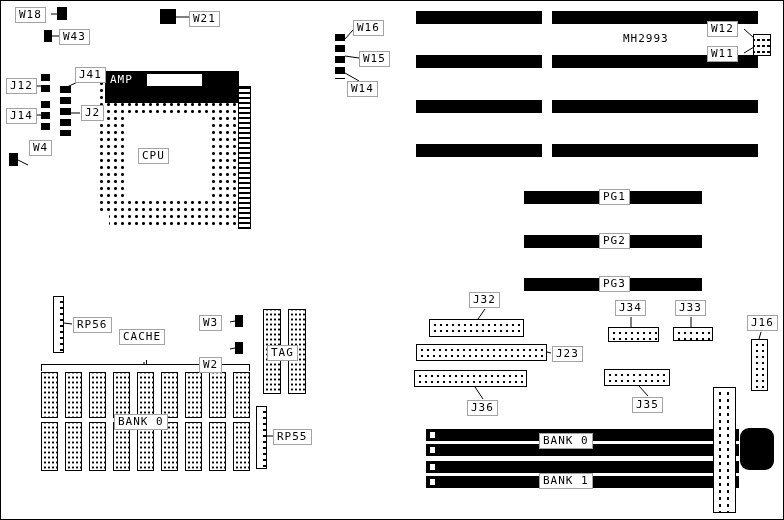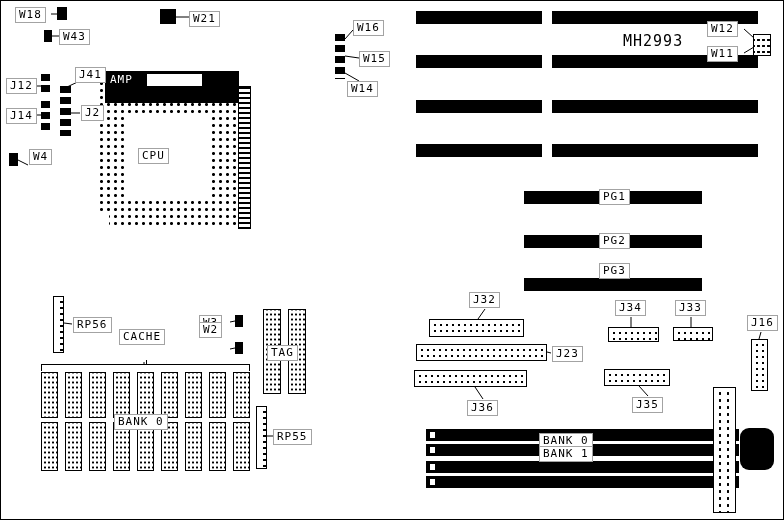--- a/index.html
+++ b/index.html
@@ -7,21 +7,21 @@
   .board {
     position:relative; width:784px; height:520px; background:#fff;
     border:1px solid #000; overflow:hidden;
     font-family:"DejaVu Sans Mono","Liberation Mono",monospace;
   }
   .lbl {
     position:absolute; z-index:10; background:#fff; border:1px solid #a3a3a3;
     font-size:11px; line-height:14px; padding:0 3px; white-space:nowrap;
     letter-spacing:1px; color:#000;
   }
-  .txt { position:absolute; z-index:6; font-size:15px; letter-spacing:1px; color:#000; }
+  .txt { position:absolute; z-index:6; font-size:11px; letter-spacing:1px; color:#000; }
   .slot { position:absolute; background:#000; z-index:1; }
   .dots {
     position:absolute; z-index:2; background-color:#fff; border:1px solid #000;
     background-image:radial-gradient(circle,#000 1.1px,transparent 1.4px);
     background-size:6px 6px; background-position:2px 2px;
   }
   .chip-row { position:absolute; display:flex; gap:7px; z-index:1; }
   .chip {
     width:17px; height:100%; background-color:#fff; border:1px solid #000;
     background-image:radial-gradient(circle,#000 1px,transparent 1.2px);
@@ -72,21 +72,21 @@
   <div class="slot" style="left:415px;top:143px;width:126px;height:13px"></div>
   <div class="slot" style="left:551px;top:143px;width:206px;height:13px"></div>
 
   <div class="txt" style="left:622px;top:31px">MH2993</div>
 
   <div class="slot" style="left:523px;top:190px;width:178px;height:13px"></div>
   <div class="slot" style="left:523px;top:234px;width:178px;height:13px"></div>
   <div class="slot" style="left:523px;top:277px;width:178px;height:13px"></div>
   <div class="lbl" style="left:598px;top:188px">PG1</div>
   <div class="lbl" style="left:598px;top:232px">PG2</div>
-  <div class="lbl" style="left:598px;top:262px">PG3</div>
+  <div class="lbl" style="left:598px;top:275px">PG3</div>
 
   <div class="socket" style="left:95px;top:70px;width:143px;height:158px"></div>
   <div class="sock-bar" style="left:104px;top:70px;width:134px;height:32px">
     <span>AMP</span>
     <span class="tagrect"></span>
   </div>
   <div class="sock-inner" style="left:125px;top:114px;width:83px;height:86px"></div>
   <div class="sock-notch" style="left:96px;top:213px;width:12px;height:12px"></div>
   <div class="lbl" style="left:137px;top:147px">CPU</div>
   <div class="stripes" style="left:237px;top:85px;width:13px;height:143px"></div>
@@ -99,21 +99,21 @@
   <div class="jstrip" style="left:59px;top:85px;height:50px;width:11px"></div>
   <div class="jblock" style="left:8px;top:152px;width:9px;height:13px"></div>
 
   <div class="lbl" style="left:14px;top:6px">W18</div>
   <div class="lbl" style="left:58px;top:28px">W43</div>
   <div class="lbl" style="left:188px;top:10px">W21</div>
   <div class="lbl" style="left:74px;top:66px">J41</div>
   <div class="lbl" style="left:5px;top:77px">J12</div>
   <div class="lbl" style="left:5px;top:107px">J14</div>
   <div class="lbl" style="left:80px;top:104px">J2</div>
-  <div class="lbl" style="left:28px;top:148px">W4</div>
+  <div class="lbl" style="left:28px;top:139px">W4</div>
 
   <div class="jstrip" style="left:334px;top:33px;height:45px;width:10px"></div>
   <div class="lbl" style="left:352px;top:19px">W16</div>
   <div class="lbl" style="left:358px;top:50px">W15</div>
   <div class="lbl" style="left:346px;top:80px">W14</div>
 
   <div class="dots" style="left:752px;top:33px;width:18px;height:22px;background-size:5px 6px"></div>
   <div class="lbl" style="left:706px;top:20px">W12</div>
   <div class="lbl" style="left:706px;top:45px">W11</div>
 
@@ -143,21 +143,21 @@
     <div class="chip"></div>
     <div class="chip"></div>
     <div class="chip"></div>
     <div class="chip"></div>
   </div>
   <div class="lbl" style="left:113px;top:413px">BANK 0</div>
 
   <div class="jblock" style="left:234px;top:314px;width:8px;height:12px"></div>
   <div class="jblock" style="left:234px;top:341px;width:8px;height:12px"></div>
   <div class="lbl" style="left:198px;top:314px">W3</div>
-  <div class="lbl" style="left:198px;top:321px">W2</div>
+  <div class="lbl" style="left:198px;top:356px">W2</div>
 
   <div class="chip-row" style="left:262px;top:308px;height:85px">
     <div class="chip" style="width:18px"></div>
     <div class="chip" style="width:18px"></div>
   </div>
   <div class="lbl" style="left:266px;top:344px">TAG</div>
 
   <div class="rpack" style="left:255px;top:405px;height:63px"></div>
   <div class="lbl" style="left:272px;top:428px">RP55</div>
 
@@ -180,21 +180,21 @@
   <div class="lbl" style="left:631px;top:396px">J35</div>
 
   <div class="dots" style="left:750px;top:338px;width:17px;height:52px"></div>
   <div class="lbl" style="left:746px;top:314px">J16</div>
 
   <div class="simm" style="left:425px;top:428px;width:313px;height:12px"></div>
   <div class="simm" style="left:425px;top:443px;width:313px;height:12px"></div>
   <div class="simm" style="left:425px;top:460px;width:313px;height:12px"></div>
   <div class="simm" style="left:425px;top:475px;width:313px;height:12px"></div>
   <div class="lbl" style="left:538px;top:432px">BANK 0</div>
-  <div class="lbl" style="left:538px;top:445px">BANK 1</div>
+  <div class="lbl" style="left:538px;top:472px">BANK 1</div>
 
   <div class="dots" style="left:712px;top:386px;width:23px;height:126px;background-size:8px 7px"></div>
   <div class="din" style="left:739px;top:427px;width:34px;height:42px"></div>
 
   <svg class="leaders" width="784" height="520" viewBox="0 0 784 520">
     <g stroke="#000" stroke-width="1" fill="none">
       <line x1="50" y1="13" x2="56" y2="13"></line>
       <line x1="51" y1="35" x2="58" y2="35"></line>
       <line x1="175" y1="16" x2="188" y2="16"></line>
       <line x1="85" y1="77" x2="66" y2="86"></line>

